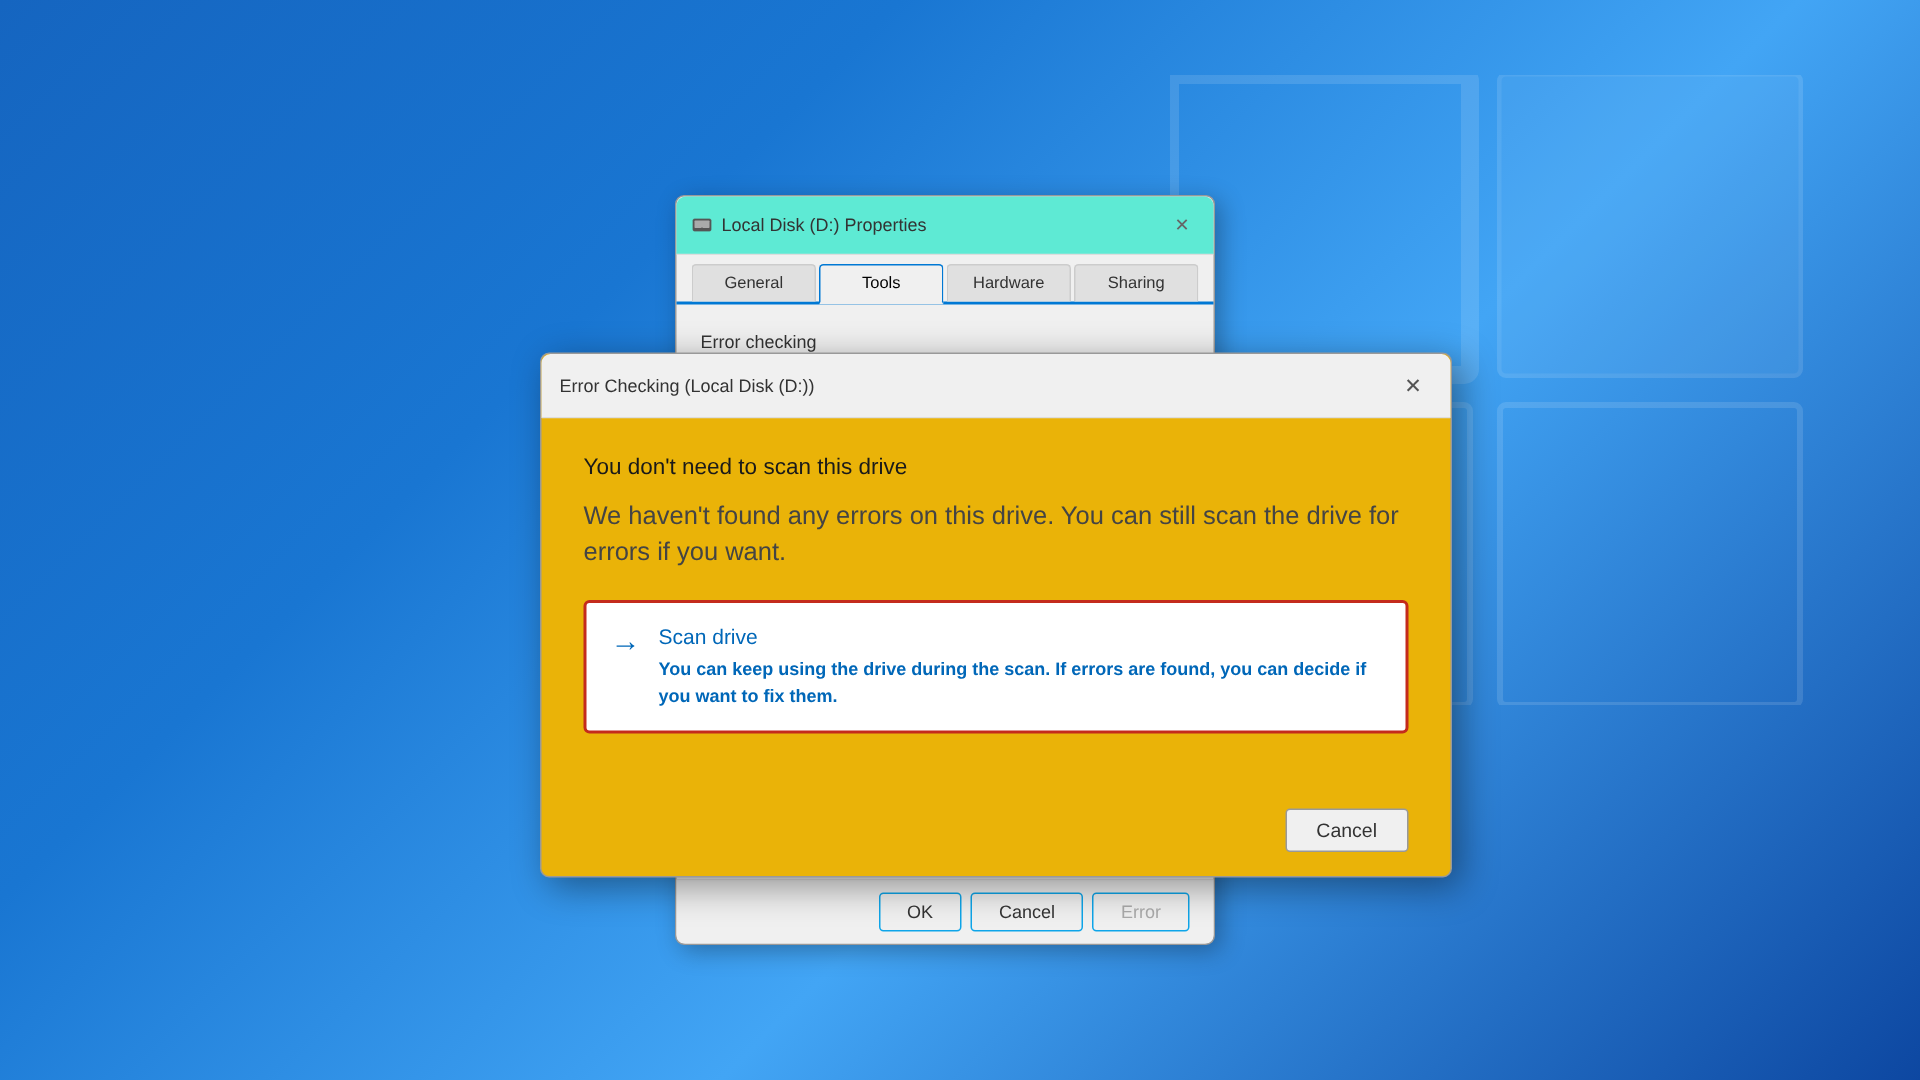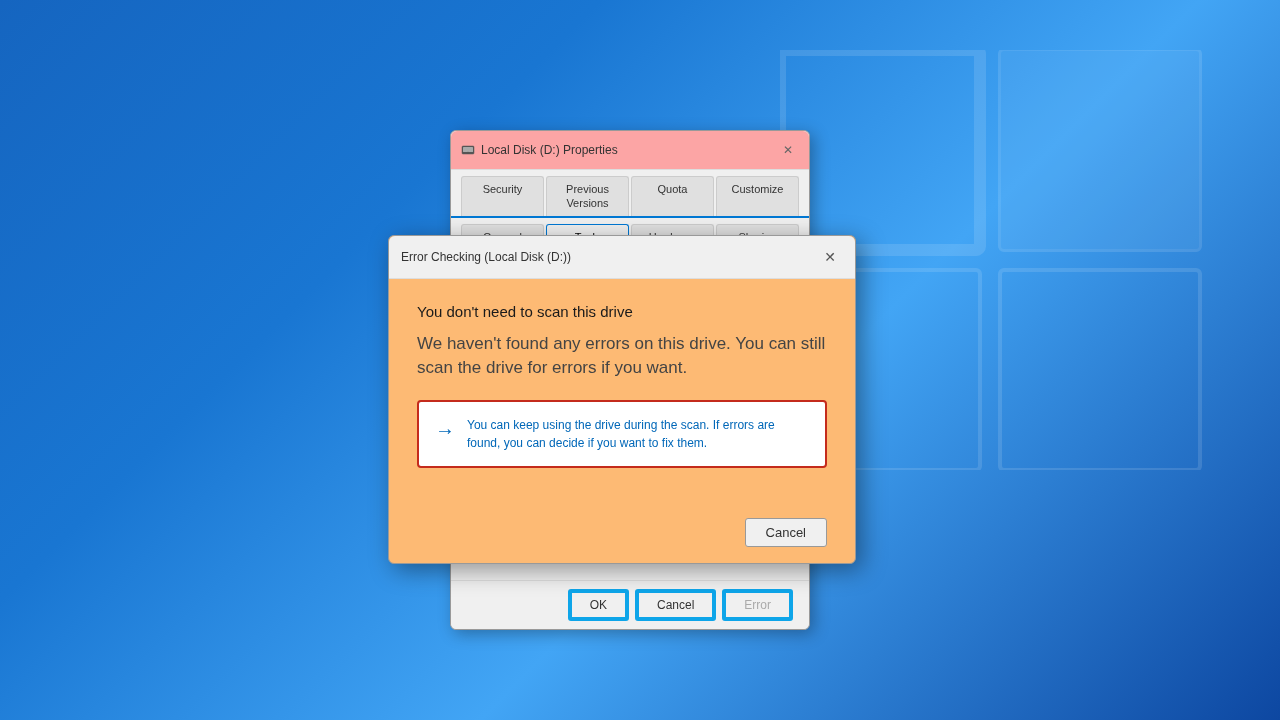--- a/index.html
+++ b/index.html
@@ -20,21 +20,21 @@
       top: 130px;
       width: 360px;
       height: 500px;
       background: #f0f0f0;
       border: 1px solid #999;
       border-radius: 6px;
       box-shadow: 4px 4px 16px rgba(0,0,0,0.3);
     }
 
     .properties-titlebar {
-      background: #fca5a5;
+      background: #5eead4;
       border-bottom: 1px solid #ddd;
       padding: 8px 10px;
       display: flex;
       align-items: center;
       justify-content: space-between;
       border-radius: 6px 6px 0 0;
     }
 
     .properties-titlebar-left {
       display: flex;
@@ -108,26 +108,25 @@
       padding: 4px 0;
       border-bottom: 1px solid #ccc;
       margin-bottom: 8px;
     }
 
     
     .error-checking-dialog {
       position: absolute;
       left: 360px;
       top: 235px;
-      width: 468px;
-      background: #fdba74;
+      width: 608px;
+      background: #eab308;
       border: 1px solid #999;
       border-radius: 6px;
       box-shadow: 6px 6px 24px rgba(0,0,0,0.4);
-      margin-left: 28px;
     }
 
     .dialog-titlebar {
       background: #f0f0f0;
       border-bottom: 1px solid #ddd;
       padding: 8px 12px;
       display: flex;
       align-items: center;
       justify-content: space-between;
       border-radius: 6px 6px 0 0;
@@ -197,20 +196,21 @@
       font-size: 14px;
       color: #0067b8;
       font-weight: 500;
       margin-bottom: 5px;
     }
 
     .scan-drive-desc {
       font-size: 12px;
       color: #0067b8;
       line-height: 1.5;
+      font-weight: bold;
     }
 
     .dialog-footer {
       padding: 10px 28px 16px;
       display: flex;
       justify-content: flex-end;
     }
 
     .btn {
       padding: 6px 20px;
@@ -235,21 +235,21 @@
       display: flex;
       justify-content: flex-end;
       gap: 6px;
       background: #f0f0f0;
       border-radius: 0 0 6px 6px;
     }
 
     .prop-btn {
       padding: 5px 18px;
       font-size: 12px;
-      border: 4px solid #0ea5e9;
+      border: 1px solid #0ea5e9;
       background: #f0f0f0;
       border-radius: 3px;
       cursor: pointer;
       color: #333;
     }
 
     .prop-btn.disabled {
       color: #aaa;
       cursor: default;
     }
@@ -288,34 +288,20 @@
           <circle cx="7" cy="9.5" r="0.8" fill="#555"></circle>
         </svg>
       </div>
       <span>Local Disk (D:) Properties</span>
     </div>
     <button class="titlebar-close">
       <span>✕</span>
     </button>
   </div>
 
-  <div class="properties-tabs">
-    <div class="tab">
-      <span>Security</span>
-    </div>
-    <div class="tab">
-      <span>Previous Versions</span>
-    </div>
-    <div class="tab">
-      <span>Quota</span>
-    </div>
-    <div class="tab">
-      <span>Customize</span>
-    </div>
-  </div>
 
   <div class="properties-tabs" style="border-bottom: 2px solid #0078d4;">
     <div class="tab">
       <span>General</span>
     </div>
     <div class="tab active">
       <span>Tools</span>
     </div>
     <div class="tab">
       <span>Hardware</span>
@@ -344,20 +330,21 @@
     </button>
   </div>
 
   <div class="dialog-body">
     <div class="dialog-heading">You don't need to scan this drive</div>
     <div class="dialog-description">We haven't found any errors on this drive. You can still scan the drive for errors if you want.</div>
 
     <div class="scan-drive-option">
       <div class="arrow-icon">→</div>
       <div class="scan-drive-text">
+        <div class="scan-drive-title">Scan drive</div>
         <div class="scan-drive-desc">You can keep using the drive during the scan. If errors are found, you can decide if you want to fix them.</div>
       </div>
     </div>
   </div>
 
   <div class="dialog-footer">
     <button class="btn">Cancel</button>
   </div>
 </div>
 

